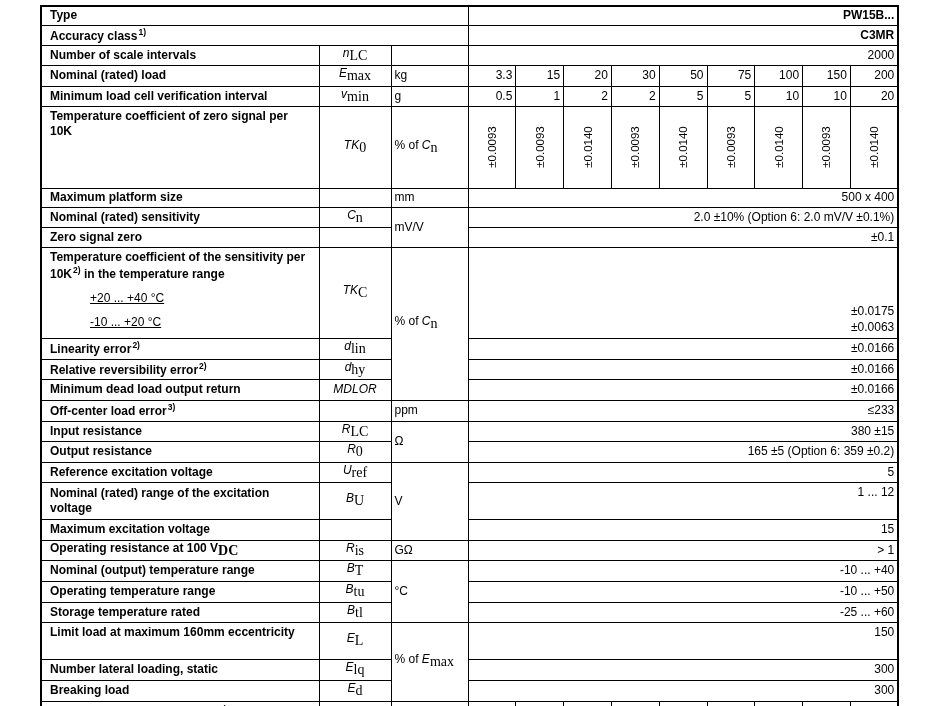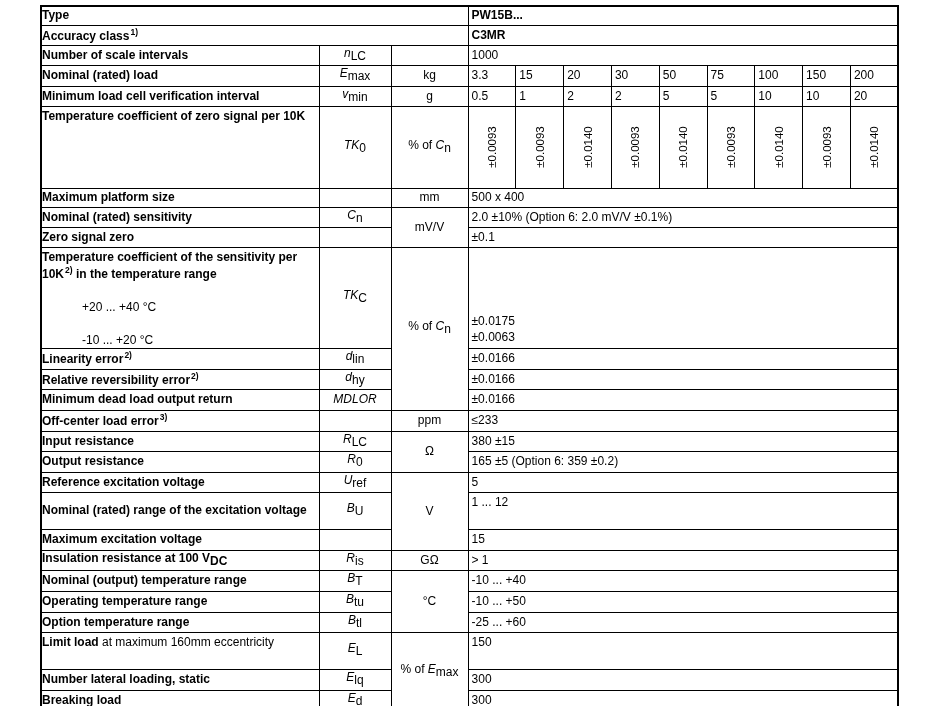--- a/index.html
+++ b/index.html
@@ -11,33 +11,33 @@
   .sheet{position:absolute;left:40px;top:5px;}
   table{
     border-collapse:collapse;table-layout:fixed;width:857px;
     border:2px solid #000;
   }
   td{
     border:1px solid #000;
     font-size:12px;line-height:1.25;
     padding:0 3px;vertical-align:middle;overflow:hidden;
   }
-  .lbl{font-weight:700;text-align:left;padding-left:0;padding-right:6px;}
+  .lbl{font-weight:700;text-align:left;padding-left:8px;padding-right:6px;}
   .sym{text-align:center;font-style:italic;}
   .sym sub{font-style:normal;}
-  .unit{text-align:center;font-style:normal;}
+  .unit{text-align:left;font-style:normal;}
   .unit i{font-style:italic;}
-  .val{text-align:left;}
+  .val{text-align:right;}
   .b{font-weight:700;}
-  .nrm{font-weight:400;}
+  .nrm{font-weight:700;}
   sup{font-size:8.5px;margin-left:1px;}
-  sub{font-size:12px;}
+  sub{font-size:14px;font-family:Liberation Serif, serif;}
   .top{vertical-align:top;padding-top:2px;}
   .bot{vertical-align:bottom;padding-bottom:3px;margin-top:36px;}
-  .range{font-weight:400;margin-left:40px;margin-top:18px;}
+  .range{font-weight:400;margin-left:40px;margin-top:9px;text-decoration:underline;}
   .tk0cell{position:relative;}
   .rot{
     position:absolute;left:50%;top:50%;
     transform:translate(-50%,-50%) rotate(-90deg);
     white-space:nowrap;font-size:11.5px;
   }
   .twoline div{line-height:16px;}
 </style>
 </head>
 <body>
@@ -59,21 +59,21 @@
 
   <tr style="height:20px">
     <td colspan="3" class="lbl"><span>Accuracy class</span><sup>1)</sup></td>
     <td colspan="9" class="val b">C3MR</td>
   </tr>
 
   <tr style="height:20px">
     <td class="lbl">Number of scale intervals</td>
     <td class="sym"><span>n</span><sub>LC</sub></td>
     <td class="unit"></td>
-    <td colspan="9" class="val">1000</td>
+    <td colspan="9" class="val">2000</td>
   </tr>
 
   <tr style="height:21px">
     <td class="lbl">Nominal (rated) load</td>
     <td class="sym"><span>E</span><sub>max</sub></td>
     <td class="unit">kg</td>
     <td class="val">3.3</td>
     <td class="val">15</td>
     <td class="val">20</td>
     <td class="val">30</td>
@@ -217,41 +217,41 @@
     <td colspan="9" class="val top">1 ... 12</td>
   </tr>
 
   <tr style="height:21px">
     <td class="lbl">Maximum excitation voltage</td>
     <td class="sym"></td>
     <td colspan="9" class="val">15</td>
   </tr>
 
   <tr style="height:20px">
-    <td class="lbl"><span>Insulation resistance at 100 V</span><sub>DC</sub></td>
+    <td class="lbl"><span>Operating resistance at 100 V</span><sub>DC</sub></td>
     <td class="sym"><span>R</span><sub>is</sub></td>
     <td class="unit">GΩ</td>
     <td colspan="9" class="val">&gt; 1</td>
   </tr>
 
   <tr style="height:21px">
     <td class="lbl">Nominal (output) temperature range</td>
     <td class="sym"><span>B</span><sub>T</sub></td>
     <td rowspan="3" class="unit">°C</td>
     <td colspan="9" class="val">-10  ... +40</td>
   </tr>
 
   <tr style="height:21px">
     <td class="lbl">Operating temperature range</td>
     <td class="sym"><span>B</span><sub>tu</sub></td>
     <td colspan="9" class="val">-10  ... +50</td>
   </tr>
 
   <tr style="height:20px">
-    <td class="lbl">Option temperature range</td>
+    <td class="lbl">Storage temperature rated</td>
     <td class="sym"><span>B</span><sub>tl</sub></td>
     <td colspan="9" class="val">-25  ... +60</td>
   </tr>
 
   <tr style="height:37px">
     <td class="lbl top"><span>Limit load</span><span class="nrm"> at maximum 160mm eccentricity</span></td>
     <td class="sym"><span>E</span><sub>L</sub></td>
     <td rowspan="3" class="unit"><span>% of </span><i>E</i><sub>max</sub></td>
     <td colspan="9" class="val top">150</td>
   </tr>

